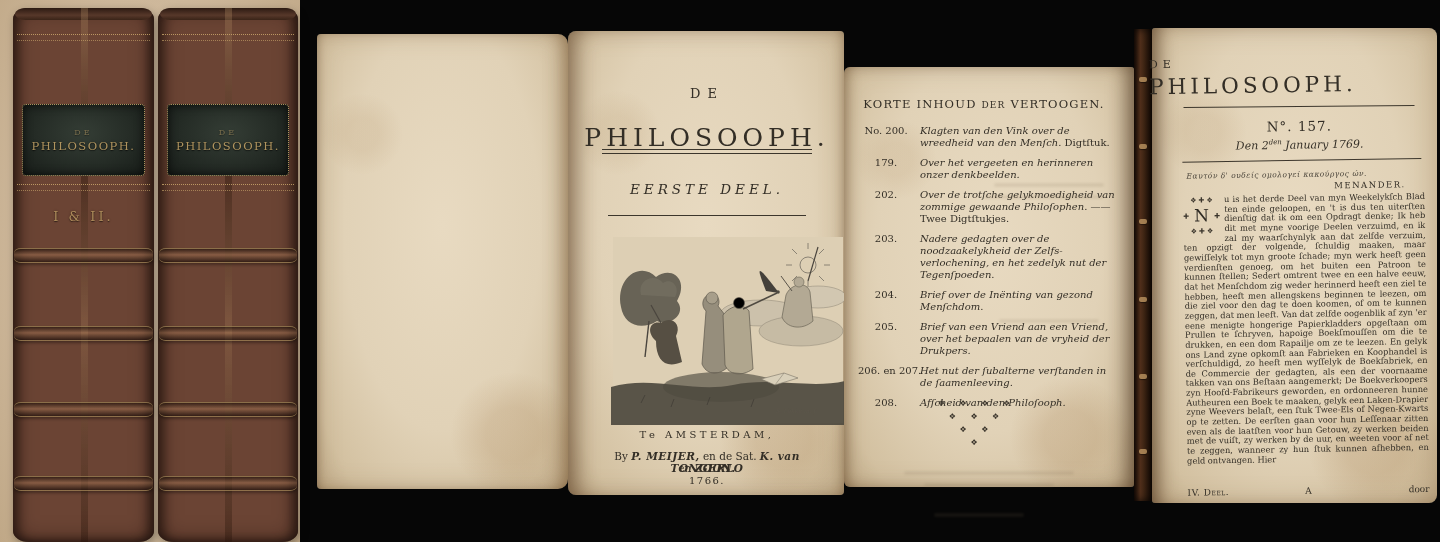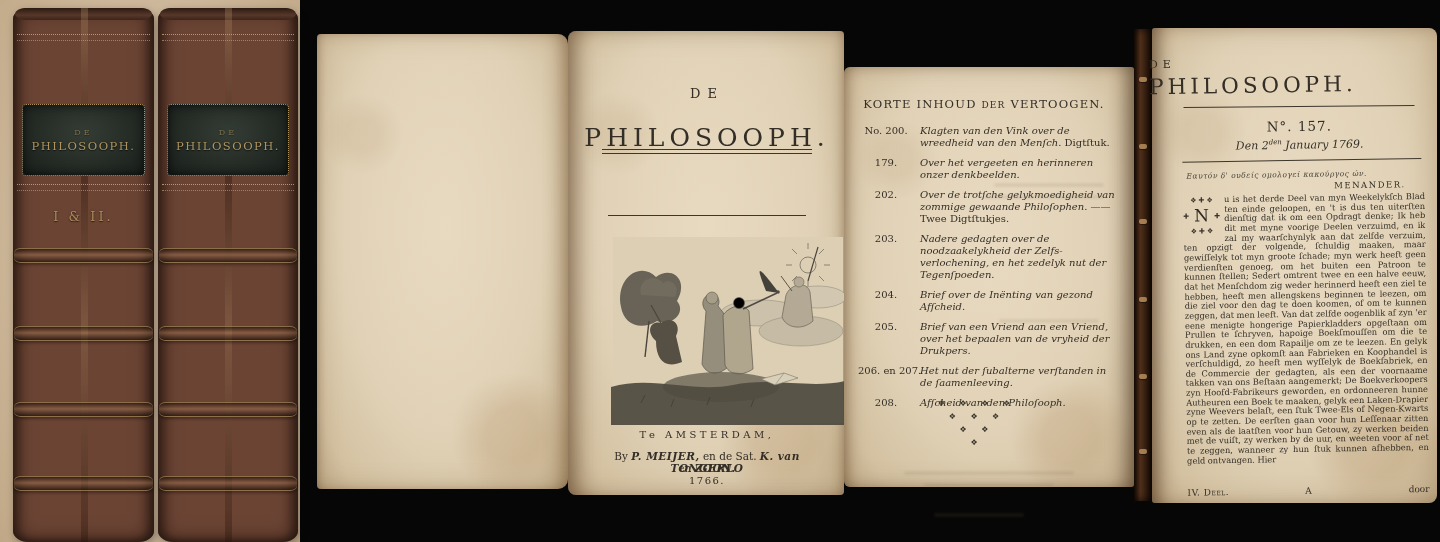--- a/index.html
+++ b/index.html
@@ -153,20 +153,21 @@
 
   <section>
 
     <div class="page flyleaf"></div>
 
     <div class="page title-page">
       <div class="tp-content ink">
         <div class="tp-de">DE</div>
         <div class="tp-title">PHILOSOOPH.</div>
         <div class="double-rule tp-drule"></div>
+        <div class="tp-edition">EERSTE DEEL.</div>
         <div class="rule tp-srule"></div>
 
         <svg class="engraving" viewBox="0 0 234 190">
           <rect x="2" y="2" width="230" height="186" fill="#ddcfb4"></rect>
           <g stroke="#6a645a" stroke-width="0.8" fill="none" opacity="0.9">
             <circle cx="197" cy="30" r="8"></circle>
             <line x1="197" y1="14" x2="197" y2="8"></line>
               <line x1="197" y1="46" x2="197" y2="52"></line>
             <line x1="181" y1="30" x2="175" y2="30"></line>
               <line x1="213" y1="30" x2="219" y2="30"></line>
@@ -224,21 +225,21 @@
 
     <div class="page contents-page">
       <div class="ct-header ink">
         <span>KORTE INHOUD </span><span class="ct-small">DER</span><span> VERTOOGEN.</span>
       </div>
       <div class="ct-entries ink">
         <div class="ct-entry"><span class="ct-no">No. 200.</span><span class="ct-it">Klagten van den Vink over de wreedheid van den Menſch.</span> <span>Digtſtuk.</span></div>
         <div class="ct-entry"><span class="ct-no">179.</span><span class="ct-it">Over het vergeeten en herinneren onzer denkbeelden.</span></div>
         <div class="ct-entry"><span class="ct-no">202.</span><span class="ct-it">Over de trotſche gelykmoedigheid van zommige gewaande Philoſophen. ——</span> <span>Twee Digtſtukjes.</span></div>
         <div class="ct-entry"><span class="ct-no">203.</span><span class="ct-it">Nadere gedagten over de noodzaakelykheid der Zelfs-verlochening, en het zedelyk nut der Tegenſpoeden.</span></div>
-        <div class="ct-entry"><span class="ct-no">204.</span><span class="ct-it">Brief over de Inënting van gezond Afſcheid.</span></div>
+        <div class="ct-entry"><span class="ct-no">204.</span><span class="ct-it">Brief over de Inënting van gezond Menſchdom.</span></div>
         <div class="ct-entry"><span class="ct-no">205.</span><span class="ct-it">Brief van een Vriend aan een Vriend, over het bepaalen van de vryheid der Drukpers.</span></div>
         <div class="ct-entry"><span class="ct-no">206. en 207.</span><span class="ct-it">Het nut der ſubalterne verſtanden in de ſaamenleeving.</span></div>
         <div class="ct-entry"><span class="ct-no">208.</span><span class="ct-it">Afſcheid van den Philoſooph.</span></div>
       </div>
       <div class="ornament">
         <div>❖ ❖ ❖ ❖</div>
         <div>❖ ❖ ❖</div>
         <div>❖ ❖</div>
         <div>❖</div>
       </div>

